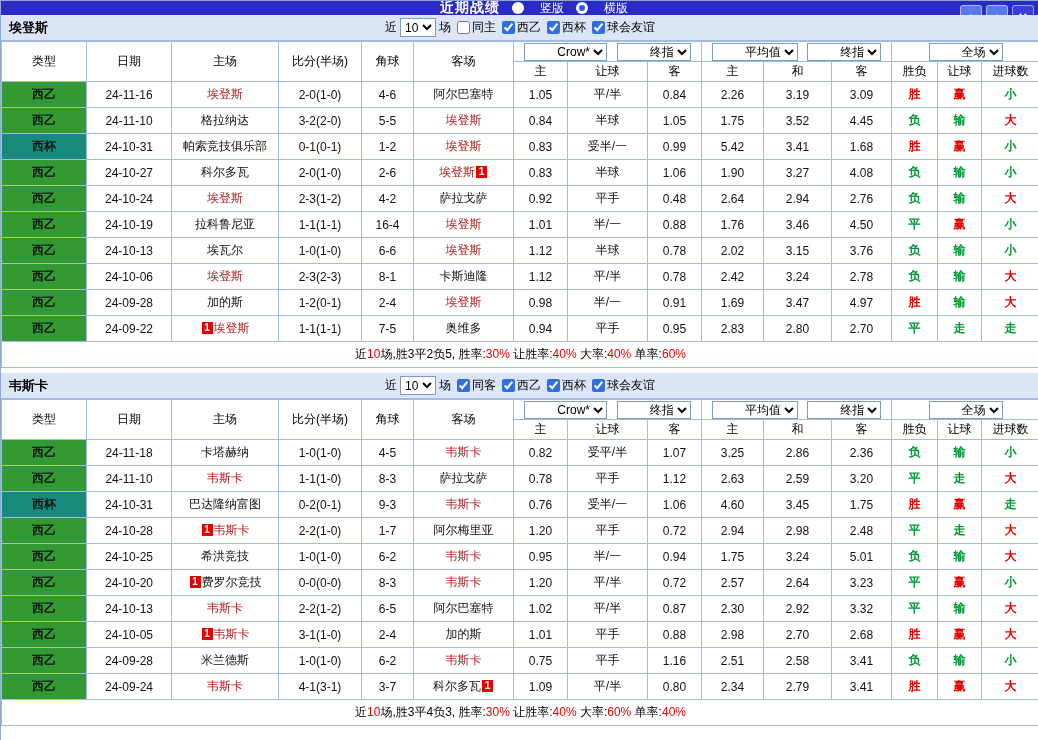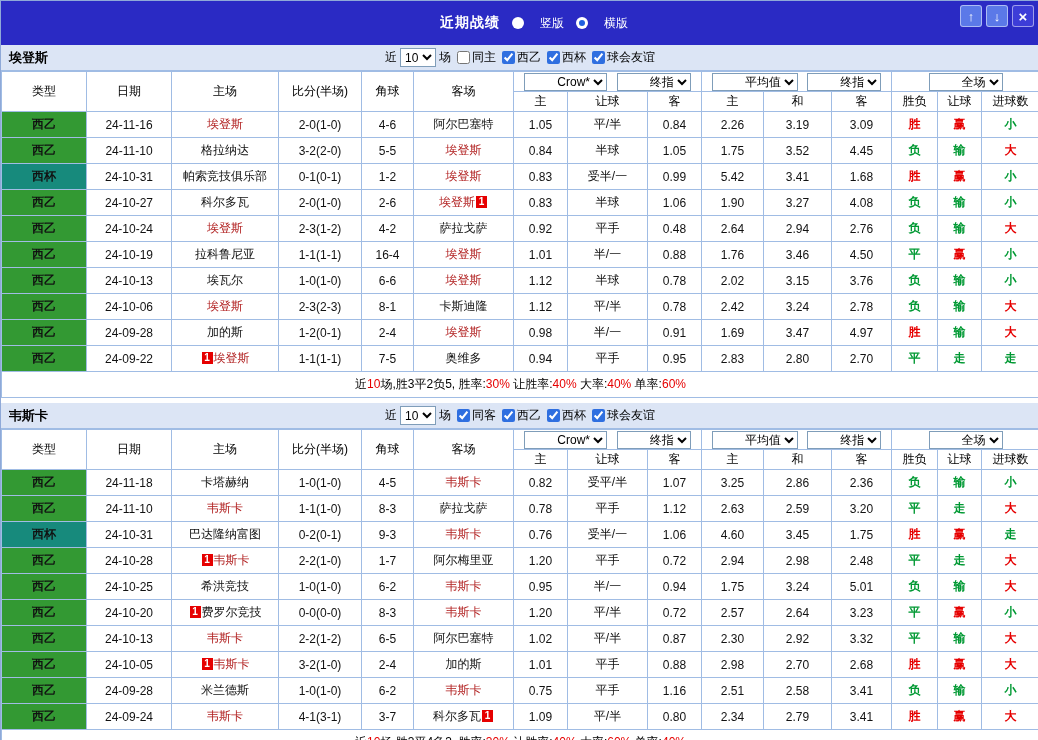--- a/index.html
+++ b/index.html
@@ -1,19 +1,19 @@
 <!DOCTYPE html>
 <html style="--titlebar-bg: #2a2ac4; --window-button-bg: #5b79e8; --close-button-bg: #3d3dd8; --filter-bg: #dce5f5; --grid-border: #a0bce4; --league-green: #339933; --league-teal: #178a7c; --focus-team: #b22222; --score-red: #e60000; --odds-blue: #000080; --win-red: #e60000; --loss-green: #009933; --summary-red: #e60000;"><head>
 <meta charset="utf-8">
 <style>
   html,body{margin:0;padding:0;}
   body{font-family:"Liberation Sans","DejaVu Sans",sans-serif;background:#fff;}
   .window{width:1038px;height:740px;background:#fff;border:1px solid #8fa9d8;overflow:hidden;}
 
-  .titlebar{height:44px;background:var(--titlebar-bg,#2a2ac4);position:relative;display:flex;align-items:center;justify-content:center;padding-left:28px;}
+  .titlebar{height:14px;background:var(--titlebar-bg,#2a2ac4);position:relative;display:flex;align-items:center;justify-content:center;padding-left:28px;}
   .title-group{display:flex;align-items:center;gap:12px;color:#fff;}
   .app-title{font-size:14px;font-weight:bold;letter-spacing:1px;}
   .layout-radio{display:inline-flex;align-items:center;gap:16px;font-size:12px;cursor:pointer;color:#fff;}
   .radio-dot{width:12px;height:12px;border-radius:50%;background:#fff;position:relative;display:inline-block;}
   .radio-dot.sel::after{content:"";position:absolute;left:3px;top:3px;width:6px;height:6px;border-radius:50%;background:#1f5fe0;}
   .win-buttons{position:absolute;right:5px;top:4px;display:flex;gap:4px;}
   .win-btn{width:22px;height:22px;border:1px solid rgba(255,255,255,.5);border-radius:3px;background:var(--window-button-bg,#5b79e8);color:#fff;font-size:13px;line-height:1;display:flex;align-items:center;justify-content:center;cursor:pointer;padding:0;font-family:inherit;}
   .win-btn.close{background:var(--close-button-bg,#3d3dd8);font-size:15px;font-weight:bold;}
 
   .section-gap{height:5px;background:#fff;}
@@ -516,21 +516,21 @@
             <td class="odds-cell">2.92</td>
             <td class="odds-cell">3.32</td>
             <td class="result-cell tone-green">平</td>
             <td class="result-cell tone-green">输</td>
             <td class="result-cell tone-red">大</td>
           </tr>
           <tr class="match-row">
             <td class="league-cell tone-green">西乙</td>
             <td class="date-cell">24-10-05</td>
             <td class="team-cell"><span class="red-card">1</span><span class="focus-team">韦斯卡</span></td>
-            <td class="score-cell">3-2(1-0)</td>
+            <td class="score-cell">3-1(1-0)</td>
             <td class="corner-cell">2-4</td>
             <td class="team-cell"><span class="team-name-plain">加的斯</span></td>
             <td class="odds-cell">1.01</td>
             <td class="odds-cell">平手</td>
             <td class="odds-cell">0.88</td>
             <td class="odds-cell">2.98</td>
             <td class="odds-cell">2.70</td>
             <td class="odds-cell">2.68</td>
             <td class="result-cell tone-red">胜</td>
             <td class="result-cell tone-red">赢</td>

